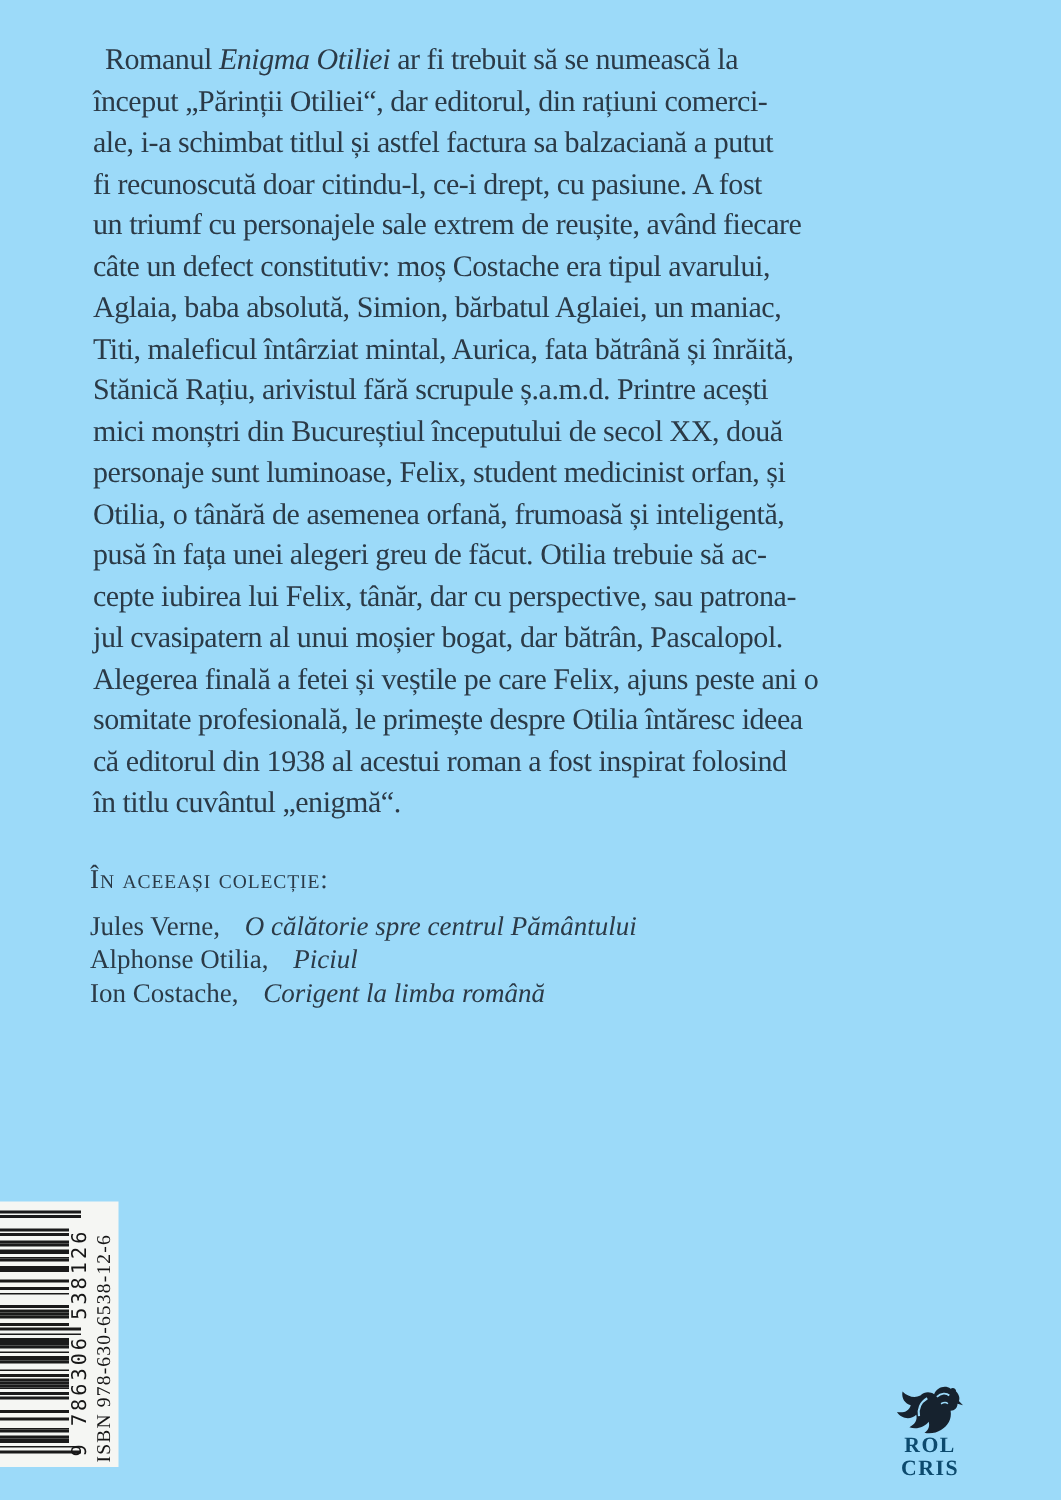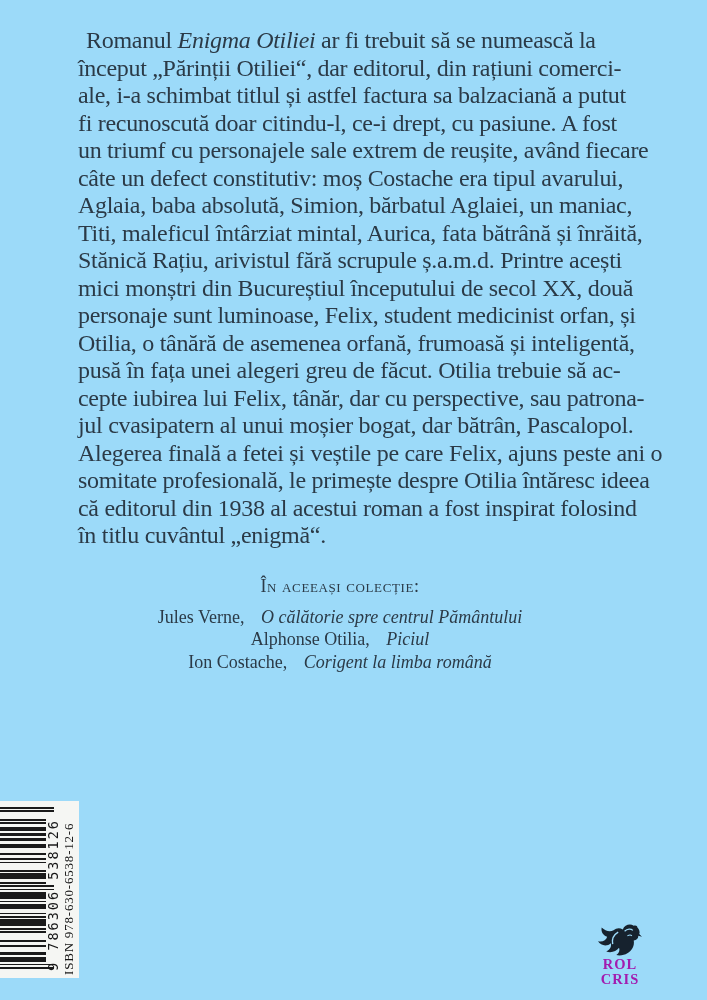--- a/index.html
+++ b/index.html
@@ -4,28 +4,28 @@
 <style>
   html,body{margin:0;padding:0;}
   body{
     width:707px;height:1000px;position:relative;overflow:hidden;
     background:#9cdaf9;
     font-family:"Liberation Serif", serif;
     color:#2b3a47;
   }
   
   .synopsis{
-    position:absolute;left:78px;top:27px;width:600px;
-    font-size:24px;line-height:27.5px;letter-spacing:-0.3px;
+    position:absolute;left:62px;top:27px;width:600px;
+    font-size:20px;line-height:27.5px;letter-spacing:-0.3px;
   }
   .synopsis .first-line{padding-left:8px;white-space:pre;}
   .synopsis .first-line i{font-style:italic;}
   .synopsis .rest{white-space:pre;}
   
-  .collection{position:absolute;left:80px;top:574px;width:520px;text-align:center;}
+  .collection{position:absolute;left:60px;top:574px;width:520px;}
   .collection .heading{
     font-variant:small-caps;font-size:18px;line-height:24px;
     letter-spacing:0.6px;margin-bottom:8px;
   }
   .collection .item{font-size:18px;line-height:22.3px;white-space:pre;}
   .collection .item .title{font-style:italic;margin-left:12px;}
   
   .barcode{
     position:absolute;left:0;top:801px;width:79px;height:177px;
     background:#f5f6f3;
@@ -47,21 +47,21 @@
     font-size:13.5px;letter-spacing:2px;
   }
   .isbn{
     left:61px;top:174px;width:168px;
     font-family:"Liberation Serif", serif;
     font-size:13px;letter-spacing:0.8px;
   }
   
   .publisher{
     position:absolute;left:589px;top:923px;width:62px;
-    text-align:center;color:#a21caf;
+    text-align:center;color:#0c4a6e;
   }
   .publisher svg{display:block;margin:0 auto 1px auto;}
   .publisher .pname{
     font-weight:bold;font-size:14.5px;line-height:15px;letter-spacing:1px;
   }
 </style>
 </head>
 <body>
 
 <div>

